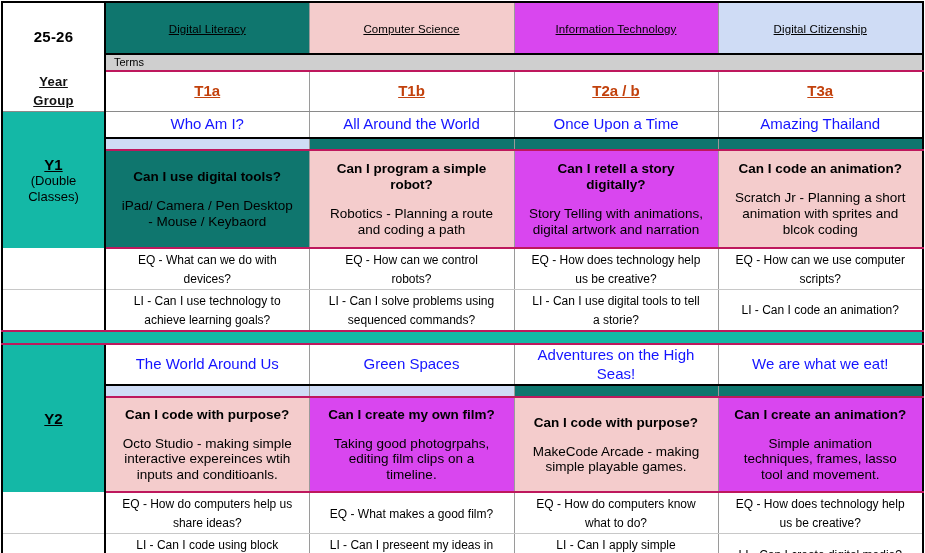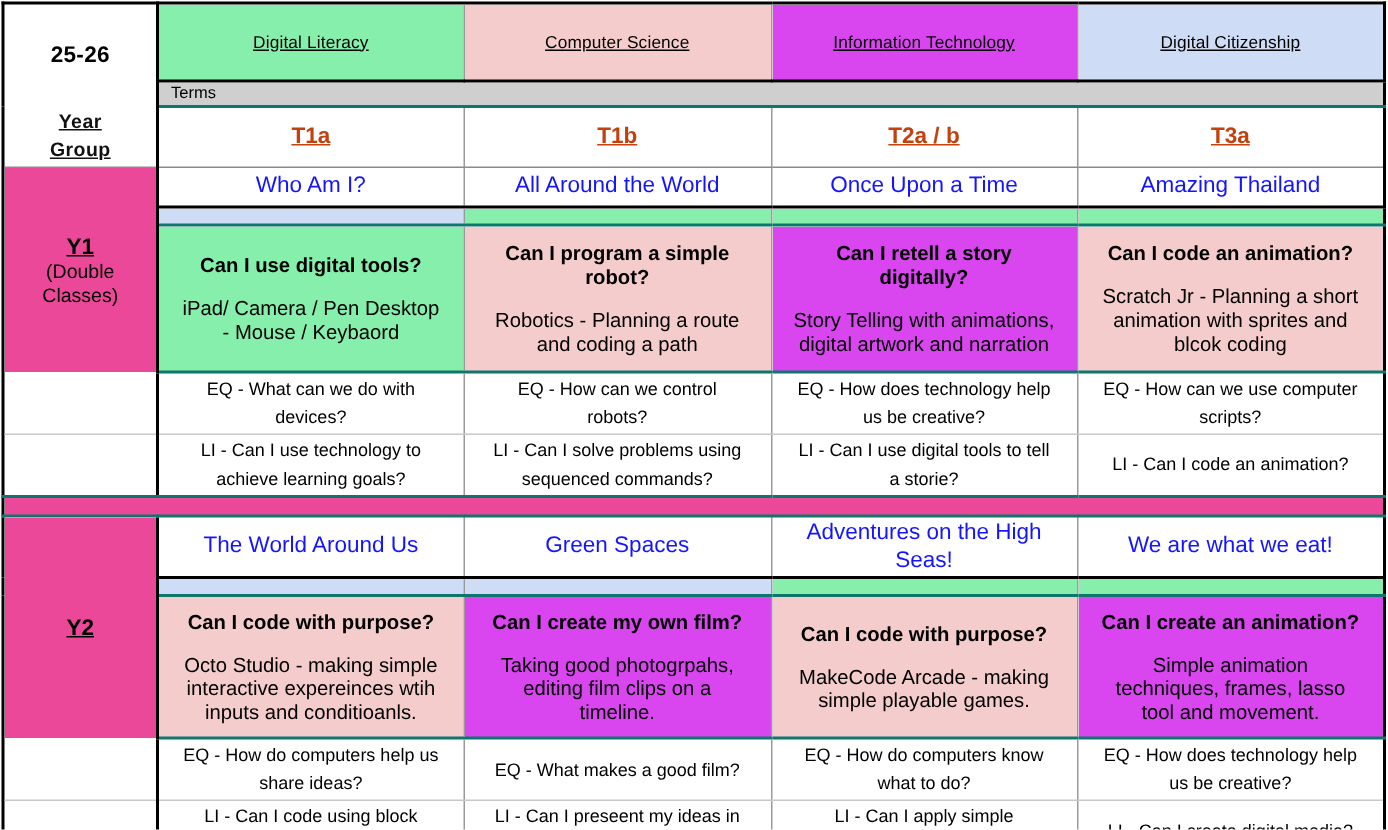--- a/index.html
+++ b/index.html
@@ -15,34 +15,34 @@
     box-sizing:border-box;
     vertical-align:middle;
     text-align:center;
     padding:1px 14px;
     line-height:1.18;
     overflow:hidden;
   }
 
   
   .bt-thick{border-top:2px solid #000;}
-  .bb-thick{border-bottom:2px solid #0f766e;margin-left:28px;}
+  .bb-thick{border-bottom:2px solid #be185d;margin-left:28px;}
   .bl-thick{border-left:2px solid #000;}
   .br-thick{border-right:2px solid #000;}
   .br-grey{border-right:1px solid #9a9a9a;}
   .bb-grey{border-bottom:1px solid #c8c8c8;}
   .bb-mid{border-bottom:1px solid #8a8a8a;}
 
   
-  .f-peach{background:#86efac;}
+  .f-peach{background:#0f766e;}
   .f-pink{background:#f4cccc;}
   .f-green{background:#d946ef;}
   .f-blue{background:#cfdcf5;}
   .f-grey{background:#cfcfcf;}
-  .f-lgrey{background:#ec4899;}
+  .f-lgrey{background:#14b8a6;}
   .f-white{background:#ffffff;}
 
   
   .strand{
     font-size:11.5px;font-weight:400;color:#000;
     text-decoration:underline;letter-spacing:.1px;
   }
   .yearlabel{
     font-size:15px;font-weight:bold;color:#000;letter-spacing:.2px;
   }

